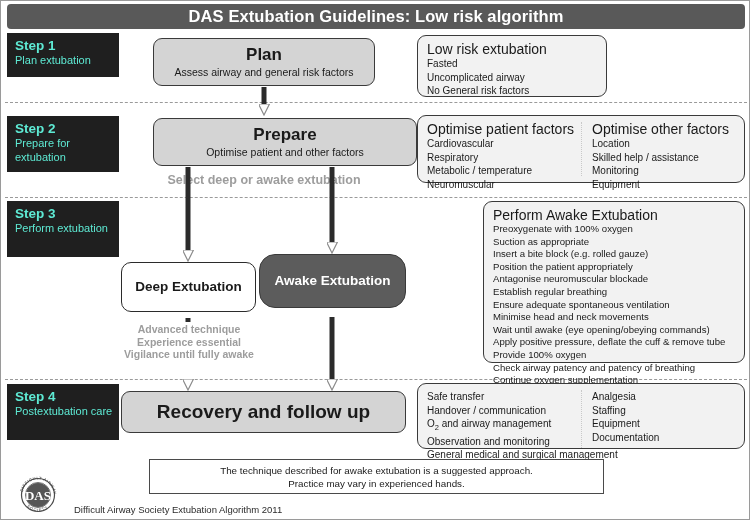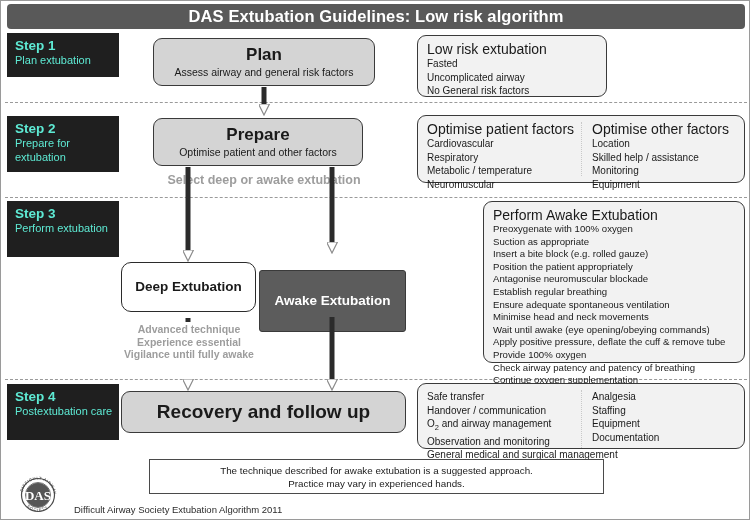--- a/index.html
+++ b/index.html
@@ -40,32 +40,32 @@
   
   .pbox{
     position:absolute;box-sizing:border-box;border-radius:9px;
     border:1.6px solid #3a3a3a;background:#d4d4d4;
     display:flex;flex-direction:column;align-items:center;justify-content:center;
   }
   .pbox .big{font-size:17px;font-weight:bold;line-height:20px;}
   .pbox .small{font-size:10.5px;line-height:13px;margin-top:1px;}
 
   #plan{left:152px;top:37px;width:222px;height:48px;}
-  #prepare{left:152px;top:117px;width:210px;height:48px;}
+  #prepare{left:152px;top:117px;width:264px;height:48px;}
   #recovery{left:120px;top:390px;width:285px;height:42px;}
   #recovery .big{font-size:19px;}
 
   #deep{
     left:120px;top:261px;width:135px;height:50px;background:#ffffff;
     border:1.6px solid #2b2b2b;border-radius:10px;
   }
   #deep .big{font-size:13.5px;text-align:right;}
   #awake{
-    left:258px;top:269px;width:147px;height:62px;background:#5c5c5c;
-    border:1.6px solid #3a3a3a;border-radius:3px;color:#fff;
+    left:258px;top:253px;width:147px;height:54px;background:#5c5c5c;
+    border:1.6px solid #3a3a3a;border-radius:16px;color:#fff;
   }
   #awake .big{font-size:13.5px;color:#fff;}
 
   
   .panel{
     position:absolute;box-sizing:border-box;background:#f2f2f2;
     border:1.4px solid #3a3a3a;border-radius:9px;padding:6px 9px;
   }
   .panel .hd{font-size:14px;font-weight:normal;line-height:14px;margin-bottom:1px;}
   .panel .li{font-size:10px;line-height:13.5px;white-space:nowrap;}

